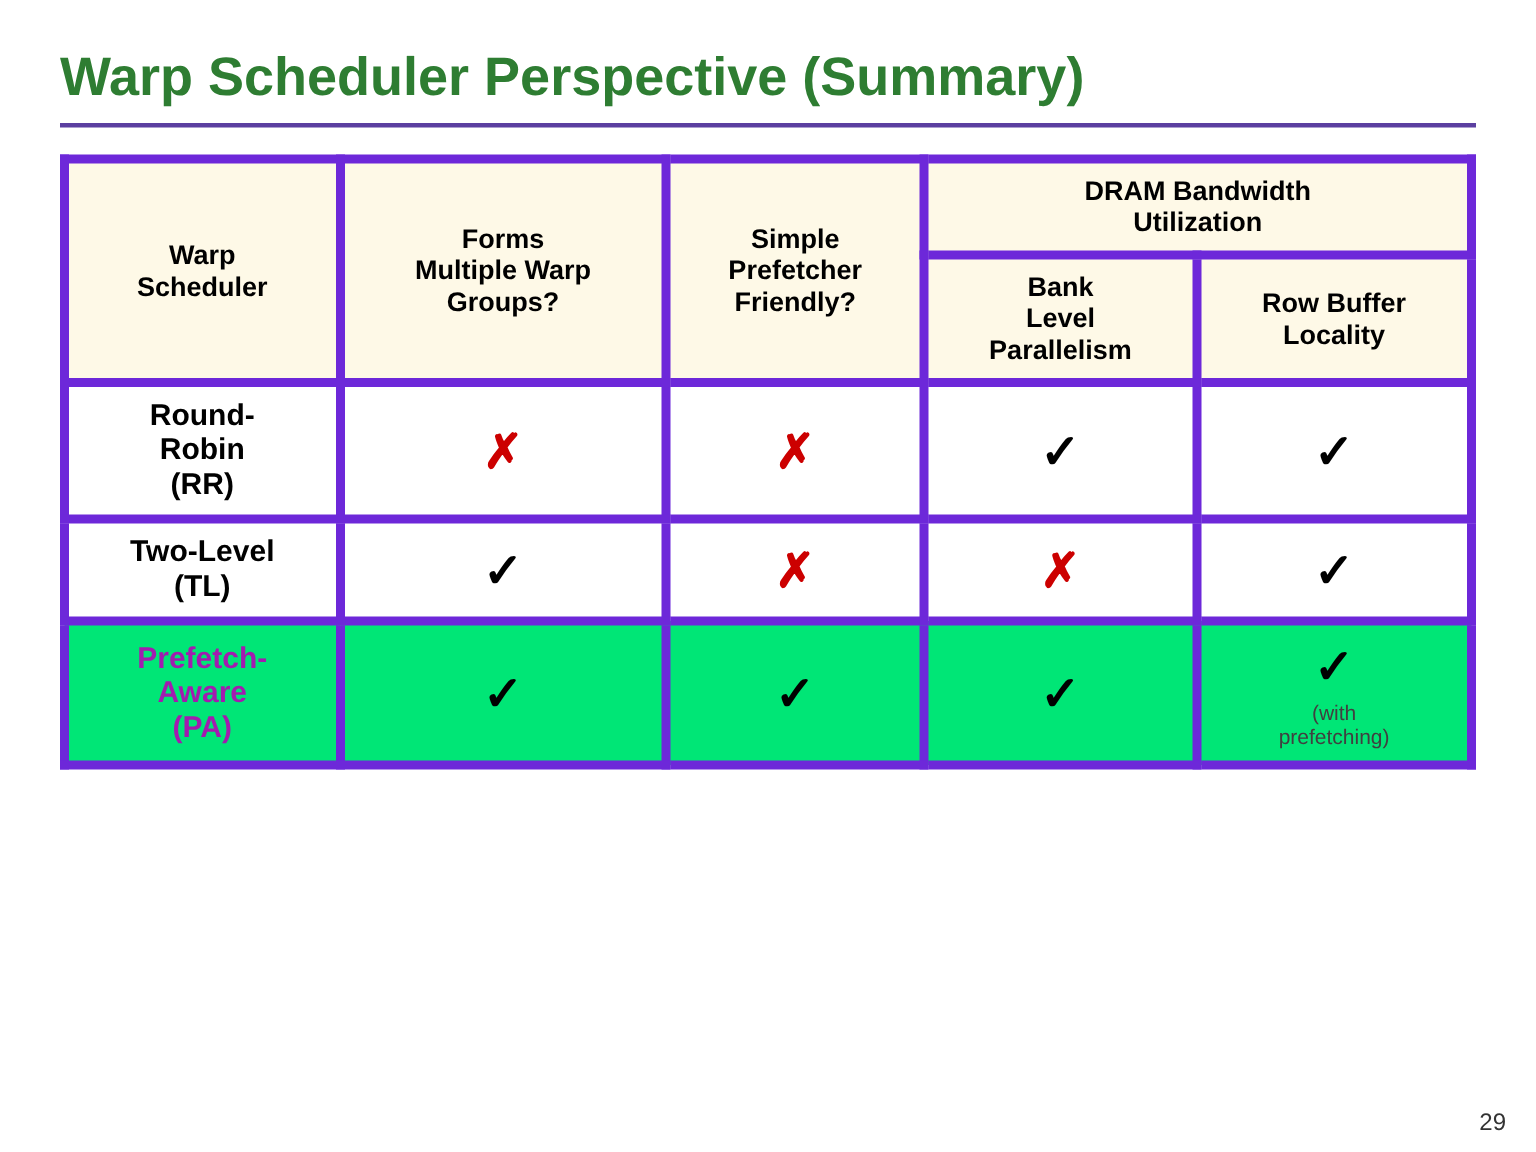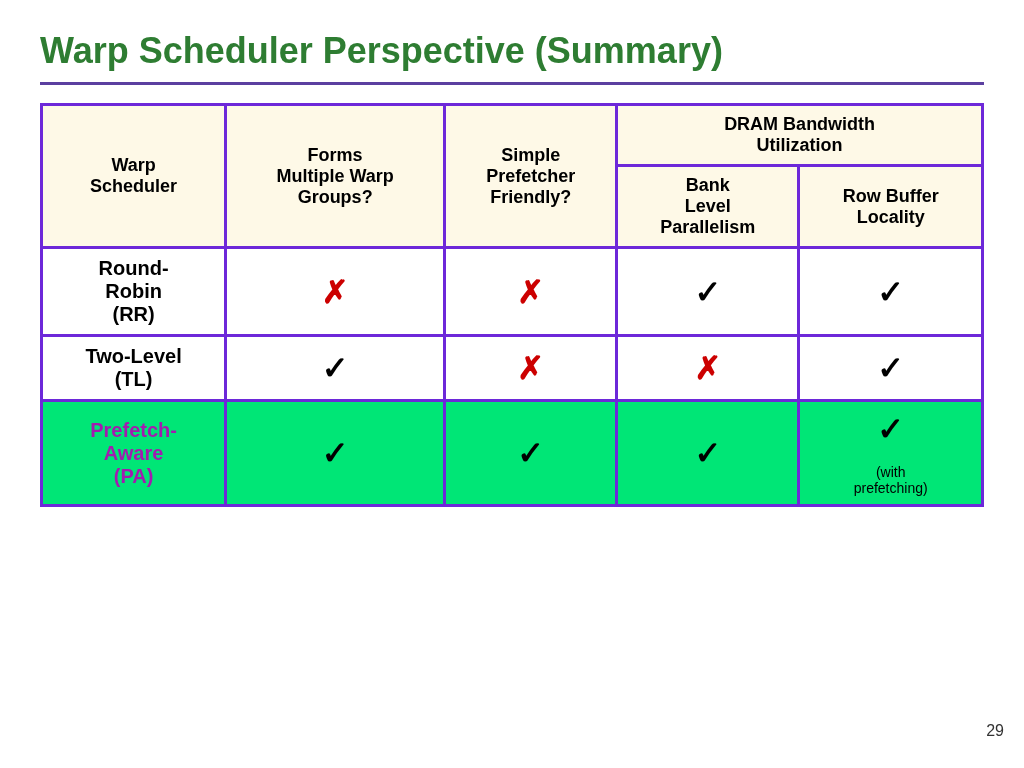--- a/index.html
+++ b/index.html
@@ -39,21 +39,21 @@
       flex: 1;
     }
 
     table {
       width: 100%;
       border-collapse: collapse;
       font-size: 18px;
     }
 
     th, td {
-      border: 3px solid #6d28d9;
+      border: 6px solid #6d28d9;
       text-align: center;
       padding: 8px 6px;
       vertical-align: middle;
     }
 
     .header-main {
       background-color: #fef9e7;
     }
 
     .data-row td {
@@ -89,28 +89,28 @@
     }
 
     .green-check {
       color: #000;
       font-size: 32px;
       font-weight: bold;
     }
 
     .note-text {
       font-size: 14px;
-      color: #000000;
+      color: #404040;
       display: block;
-      margin-top: 16px;
+      margin-top: 4px;
     }
 
     .page-number {
       position: absolute;
-      bottom: 28px;
+      bottom: 10px;
       right: 20px;
       font-size: 16px;
       color: #333;
     }
 
     .dram-header {
       background-color: #fef9e7;
     }
   </style>
 </head>

